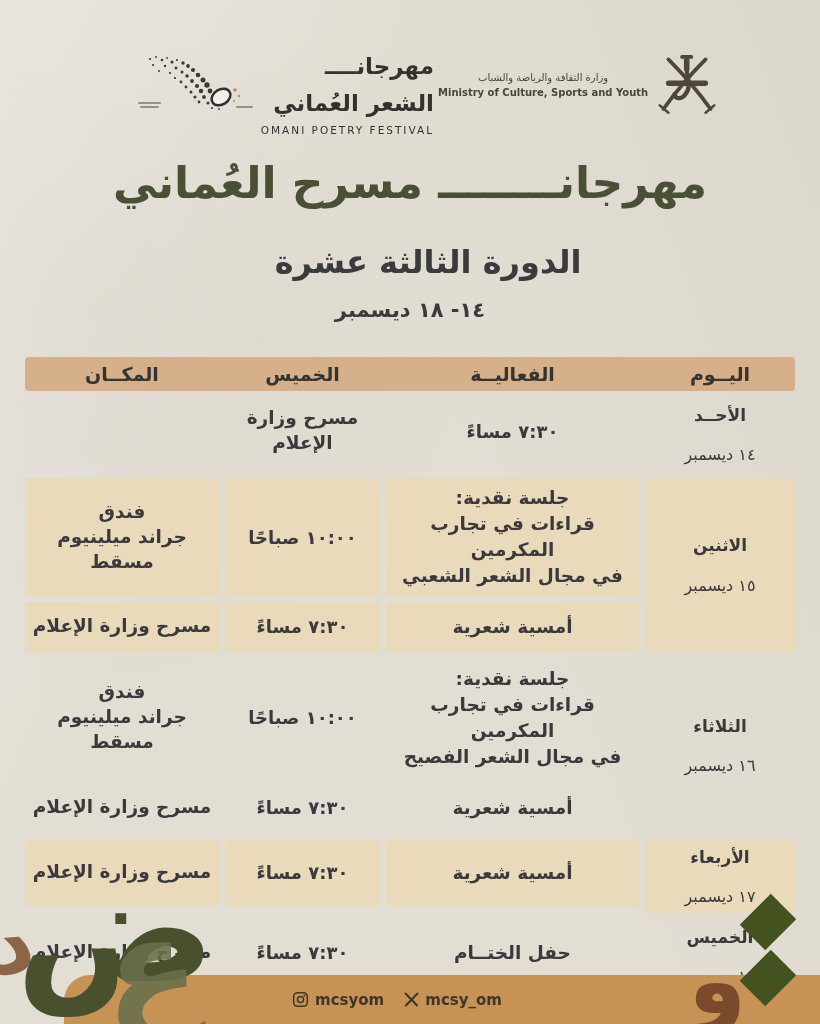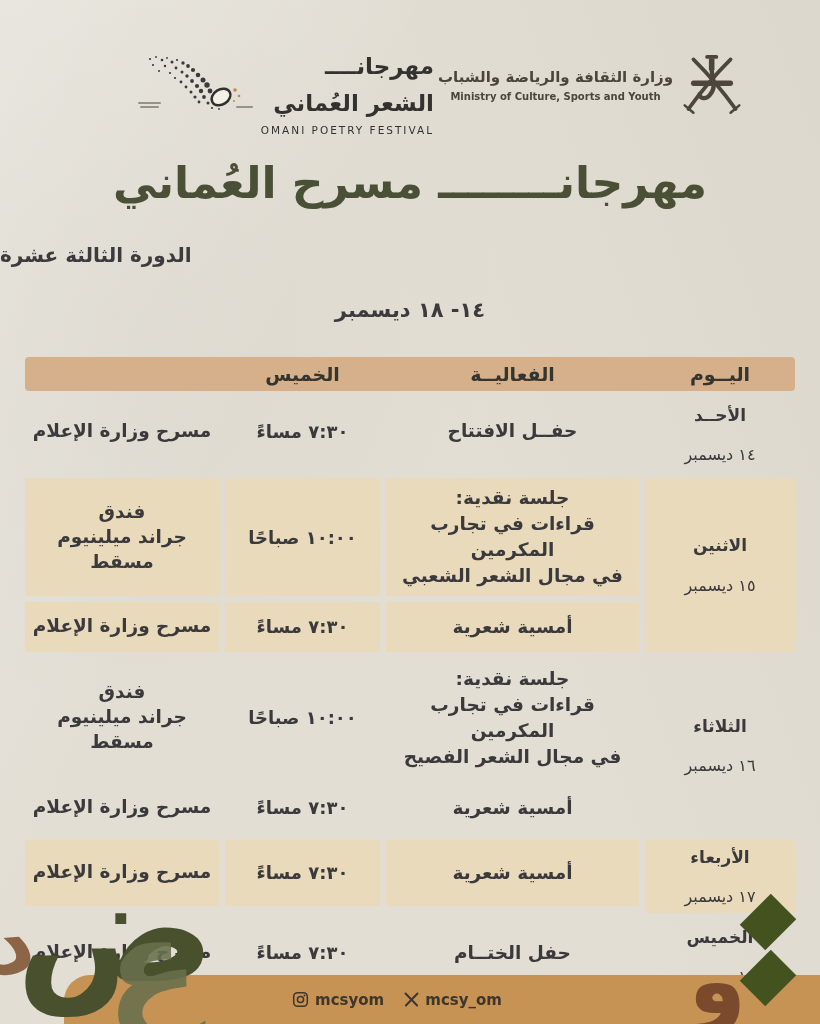--- a/index.html
+++ b/index.html
@@ -15,27 +15,27 @@
   }
   .ltr{direction:ltr;unicode-bidi:isolate;}
   
   .topbar{position:absolute;top:0;left:0;right:0;height:130px;}
   .vision-logo{position:absolute;left:138px;top:52px;width:118px;height:66px;}
   .festival-logo{position:absolute;left:252px;top:48px;width:182px;text-align:right;direction:rtl;}
   .fl-ar{font-size:23px;font-weight:bold;color:#33322f;line-height:1.6;}
   .fl-en{font-size:10.5px;font-weight:normal;letter-spacing:2px;color:#33322f;margin-top:2px;}
   .ministry-logo{position:absolute;left:438px;top:52px;display:flex;align-items:center;gap:8px;direction:ltr;}
   .ml-text{text-align:center;direction:rtl;}
-  .ml-ar{font-size:15px;font-weight:bold;color:#4b453c;line-height:1.8;}
+  .ml-ar{font-size:10px;font-weight:normal;color:#4b453c;line-height:1.8;}
   .ml-en{font-size:10px;font-weight:bold;color:#4b453c;}
   
   .hero-title{position:absolute;top:150px;left:0;right:0;text-align:center;direction:rtl;
     font-size:44px;font-weight:bold;color:var(--title,#4a5035);line-height:1.5;}
-  .hero-subtitle{position:absolute;top:243px;left:0;right:0;text-align:left;direction:rtl;
-    font-size:20px;font-weight:bold;color:#3b3b3d;}
+  .hero-subtitle{position:absolute;top:243px;left:0;right:0;text-align:center;direction:rtl;
+    font-size:32px;font-weight:bold;color:#3b3b3d;padding-left:36px;}
   .hero-date{position:absolute;top:298px;left:0;right:0;text-align:center;
     font-size:21px;font-weight:600;color:#3b3b3d;}
   
   .schedule{position:absolute;top:357px;left:25px;right:25px;direction:rtl;}
   .thead{display:grid;grid-template-columns:150px 253px 155px 1fr;column-gap:6px;
     background:var(--bar,#d5b08a);border-radius:4px;height:34px;align-items:center;margin-bottom:7px;}
   .th{text-align:center;font-size:19px;font-weight:bold;color:#35342f;}
   .rows{display:flex;flex-direction:column;row-gap:7px;}
   .day-block{display:grid;grid-template-columns:150px 1fr;column-gap:6px;}
   .events{display:flex;flex-direction:column;row-gap:6px;}
@@ -158,32 +158,30 @@
 
   <div class="hero-title">مهرجانــــــــ مسرح العُماني</div>
   <div class="hero-subtitle">الدورة الثالثة عشرة</div>
   <div class="hero-date ltr">١٤- ١٨ ديسمبر</div>
 
   <div class="schedule">
     <div class="thead">
       <div class="th">اليــوم</div>
       <div class="th">الفعاليــة</div>
       <div class="th">الخميس</div>
+      <div class="th">المكــان</div>
     </div>
     <div class="rows">
         <section class="day-block single">
     <div class="cell day-cell">
       <div class="day-name">الأحــد</div>
       <div class="day-date ltr">١٤ ديسمبر</div>
     </div>
     <div class="events">
             <div class="event-row">
-    <div class="cell activity">
-                <div>حفــل الافتتاح</div>
-              </div>
     <div class="cell time">
                 <span class="ltr">٧:٣٠ مساءً</span>
               </div>
     <div class="cell venue">
                 <div>مسرح وزارة الإعلام</div>
               </div>
   </div>
           </div>
   </section>
         <section class="day-block tinted">

